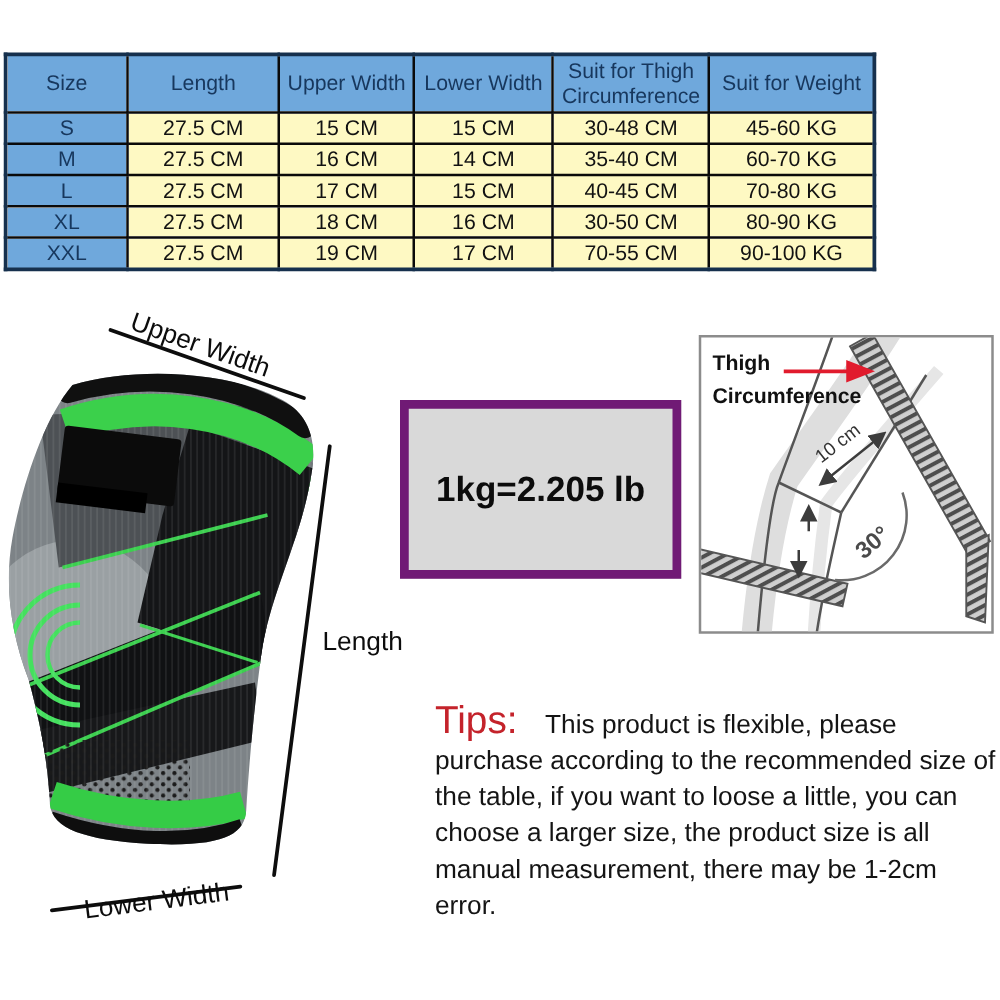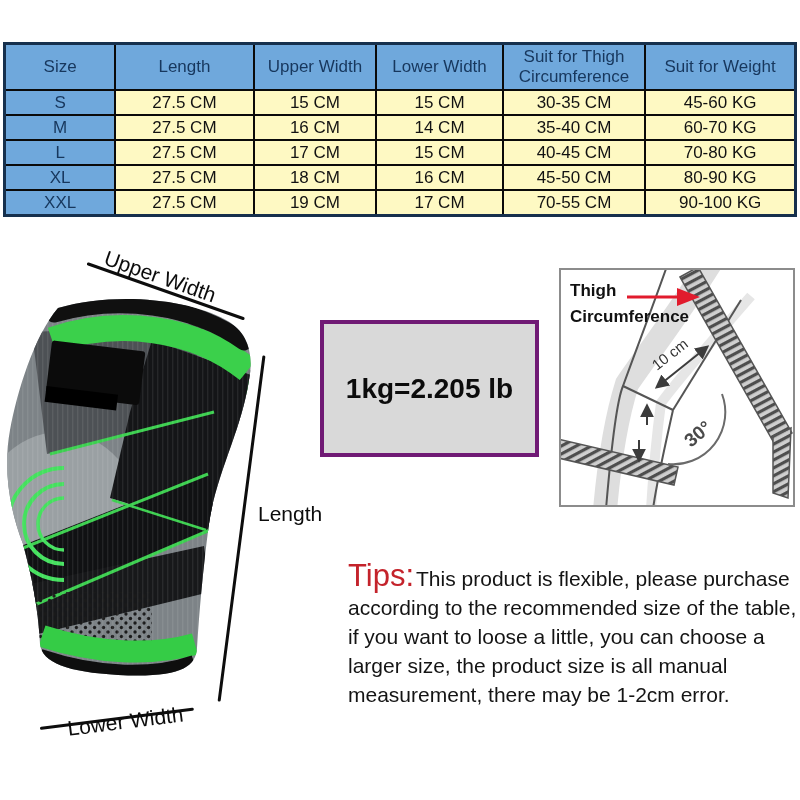--- a/index.html
+++ b/index.html
@@ -3,21 +3,21 @@
 <meta charset="utf-8">
 <style>
   html,body{margin:0;padding:0}
   body{
     width:800px;height:800px;position:relative;background:#ffffff;
     font-family:"Liberation Sans", sans-serif;overflow:hidden;
   }
 
   
   .size-table{
-    position:absolute;left:3px;top:42px;width:794px;
+    position:absolute;left:3px;top:42px;width:698px;
     border-collapse:collapse;table-layout:fixed;
     border:3px solid #16304d;
   }
   .size-table th,.size-table td{
     border:2px solid #0a0a0a;text-align:center;vertical-align:middle;
     padding:0 2px;overflow:hidden;
   }
   .size-table th{
     background:#6fa8dc;color:#17375d;font-weight:400;font-size:17px;
     height:44px;line-height:1.15;
@@ -33,38 +33,38 @@
   #len-line{left:264px;top:354px;width:349px;transform:rotate(97.4deg)}
   #lw-line{left:40px;top:727px;width:155px;transform:rotate(-7.2deg)}
   .ann-label{position:absolute;font-size:21px;color:#0c0c0c;white-space:nowrap;transform-origin:0 0}
   #uw-label{left:109px;top:246px;transform:rotate(19.4deg)}
   #len-label{left:258px;top:502px}
   #lw-label{left:66px;top:717px;transform:rotate(-7.2deg)}
 
   
   .conv-box{
     position:absolute;left:320px;top:320px;width:211px;height:129px;
-    background:#d9d9d9;border:4px solid #701a75;
+    background:#d9d9d9;border:7px solid #701a75;
     display:flex;flex-direction:column;justify-content:space-evenly;align-items:center;
   }
   .conv-line{font-size:28px;font-weight:700;color:#0c0c0c}
 
   
   .measure-box{
     position:absolute;left:559px;top:268px;width:232px;height:235px;
     background:#ffffff;border:2px solid #8c8c8c;
   }
   .measure-box svg{display:block}
 
   
   .tips{
     position:absolute;left:348px;top:540px;width:456px;
     font-size:21px;line-height:29px;color:#141414;
   }
-  .tips-label{font-size:31px;color:#c4232b;margin-right:2px;font-weight:400}
+  .tips-label{font-size:31px;color:#c4232b;margin-right:22px;font-weight:400}
 
   
   .brace{position:absolute;left:2px;top:292px}
 </style>
 </head>
 <body>
 
 <table class="size-table">
   <colgroup>
     <col style="width:14%">
@@ -83,21 +83,21 @@
         <th>Suit for Thigh Circumference</th>
         <th>Suit for Weight</th>
       </tr>
     </thead>
   <tbody id="size-table-body">
       <tr>
         <td class="size-cell">S</td>
         <td>27.5 CM</td>
         <td>15 CM</td>
         <td>15 CM</td>
-        <td>30-35 CM</td>
+        <td>30-48 CM</td>
         <td>45-60 KG</td>
       </tr>
       <tr>
         <td class="size-cell">M</td>
         <td>27.5 CM</td>
         <td>16 CM</td>
         <td>14 CM</td>
         <td>35-40 CM</td>
         <td>60-70 KG</td>
       </tr>
@@ -107,21 +107,21 @@
         <td>17 CM</td>
         <td>15 CM</td>
         <td>40-45 CM</td>
         <td>70-80 KG</td>
       </tr>
       <tr>
         <td class="size-cell">XL</td>
         <td>27.5 CM</td>
         <td>18 CM</td>
         <td>16 CM</td>
-        <td>45-50 CM</td>
+        <td>30-50 CM</td>
         <td>80-90 KG</td>
       </tr>
       <tr>
         <td class="size-cell">XXL</td>
         <td>27.5 CM</td>
         <td>19 CM</td>
         <td>17 CM</td>
         <td>70-55 CM</td>
         <td>90-100 KG</td>
       </tr>

